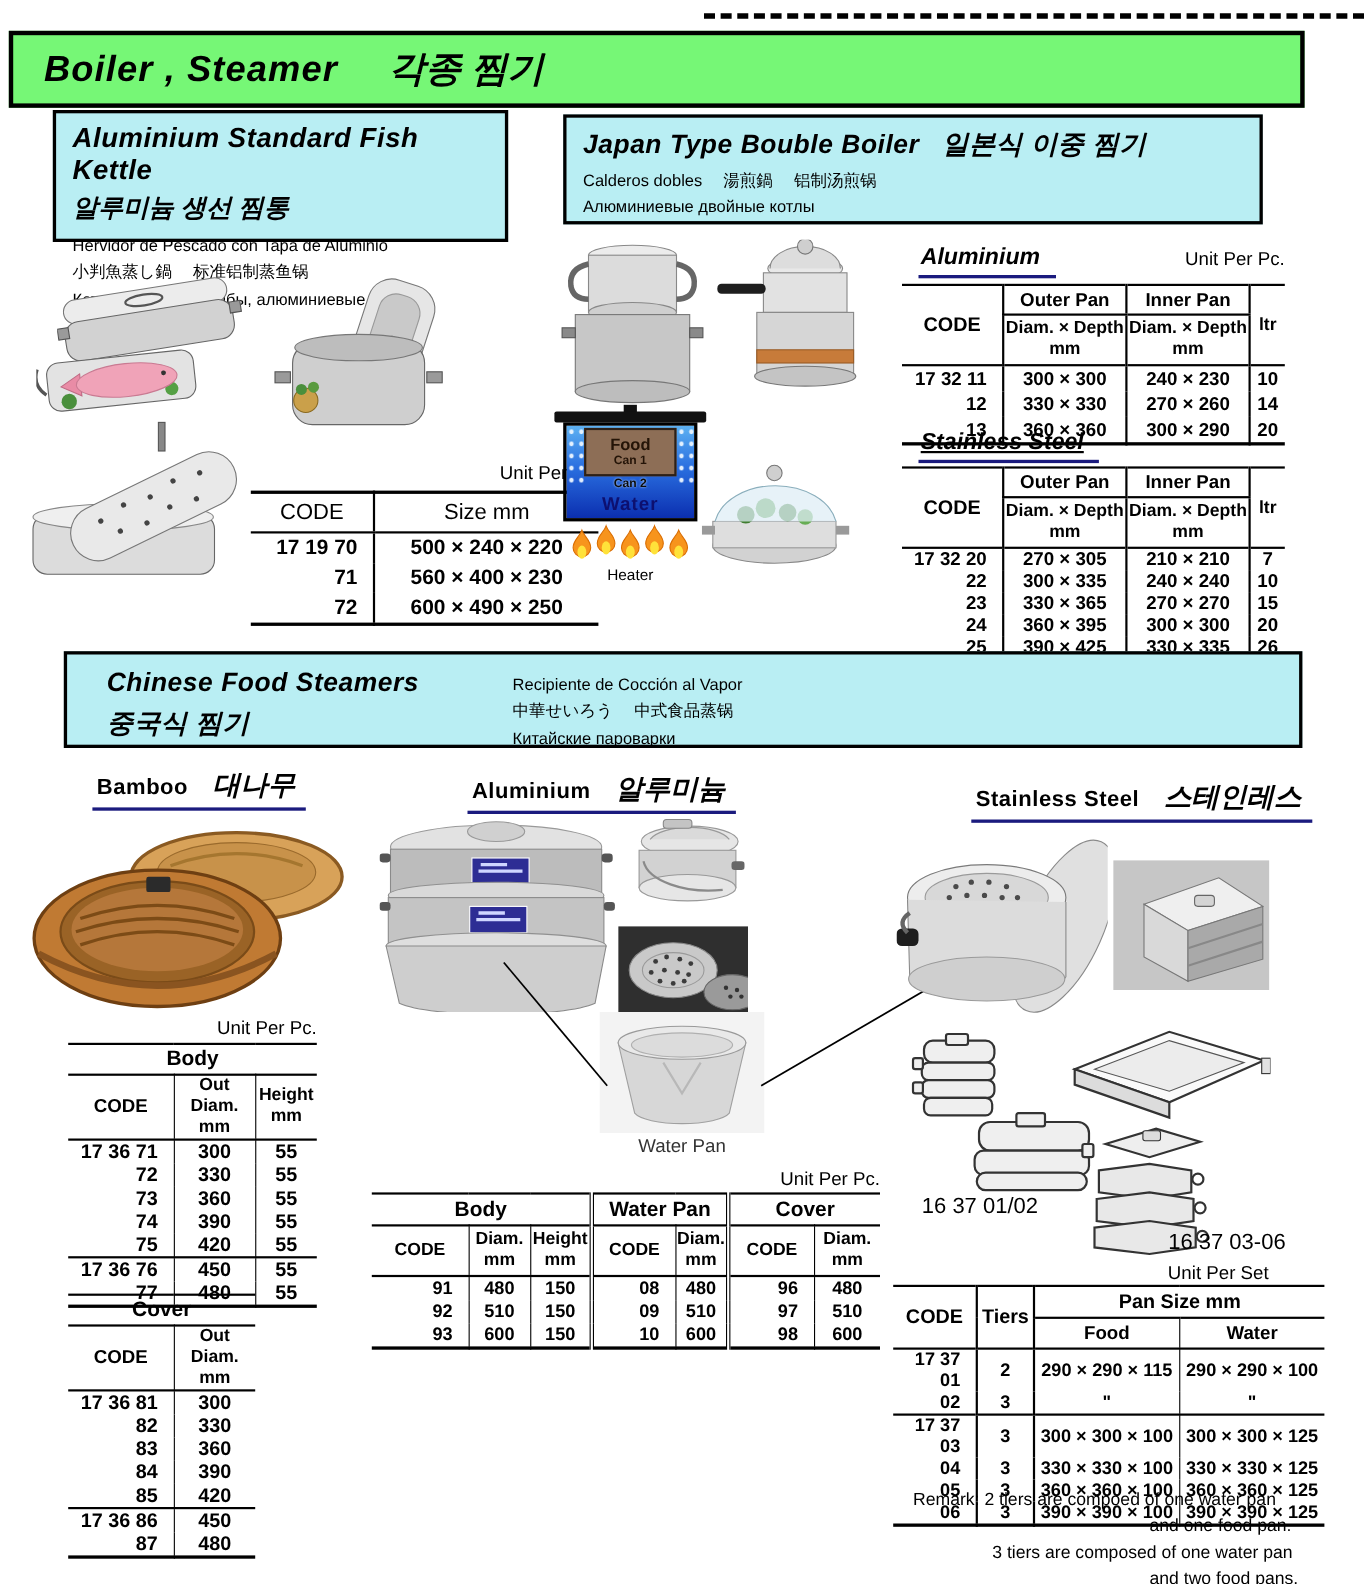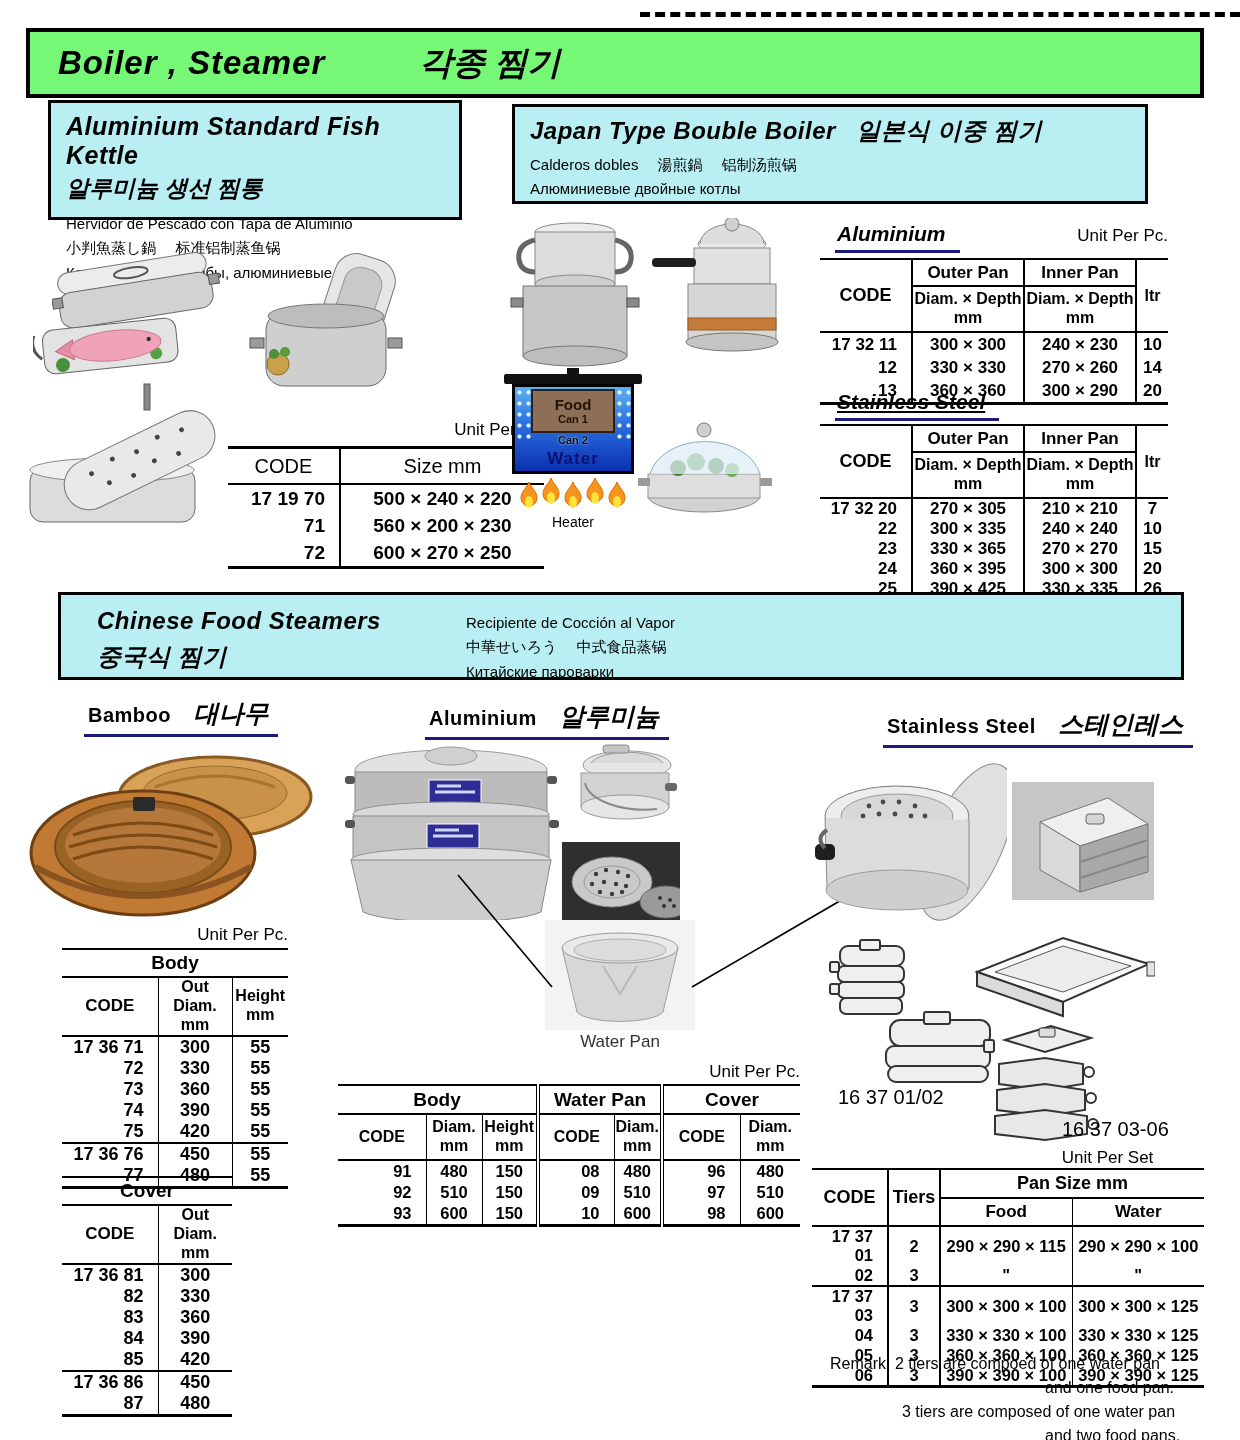--- a/index.html
+++ b/index.html
@@ -85,21 +85,21 @@
   .photolbl{font-size:17px;color:#333;text-align:center;}
   .codelbl{font-size:20px;}
 </style>
 </head>
 <body>
 
 <div class="page">
 
   <div class="abs topdash" style="left:640px;top:12px;width:600px;height:0;"></div>
 
-  <div class="abs greenbar" style="left:26px;top:28px;width:1170px;height:62px;gap:48px;">
+  <div class="abs greenbar" style="left:8px;top:28px;width:1170px;height:62px;">
     <span class="t1">Boiler , Steamer</span>
     <span class="t2">각종 찜기</span>
   </div>
 
   <div class="abs cyanbox" style="left:48px;top:100px;width:414px;height:120px;padding:9px 0 0 15px;">
     <div class="bx-t1">Aluminium Standard Fish Kettle</div>
     <div class="bx-t2">알루미늄 생선 찜통</div>
     <div class="bx-sub" style="margin-top:10px;">Hervidor de Pescado con Tapa de Aluminio</div>
     <div class="bx-sub">小判魚蒸し鍋　 标准铝制蒸鱼锅</div>
     <div class="bx-sub">Котлы для варки рыбы, алюминиевые</div>
@@ -178,25 +178,25 @@
         <tr class="hd">
       <td>CODE</td>
       <td class="vl">Size mm</td>
     </tr>
     <tr class="r">
       <td class="code">17 19 70</td>
       <td class="vl">500 × 240 × 220</td>
     </tr>
     <tr class="r">
       <td class="code">71</td>
-      <td class="vl">560 × 200 × 230</td>
+      <td class="vl">560 × 400 × 230</td>
     </tr>
     <tr class="r">
       <td class="code">72</td>
-      <td class="vl">600 × 270 × 250</td>
+      <td class="vl">600 × 490 × 250</td>
     </tr>
   </tbody>
     </table>
 
   <svg class="abs" style="left:505px;top:214px;" width="140" height="158" viewBox="0 0 140 158">
     <ellipse cx="70" cy="18" rx="40" ry="9" fill="#ececec" stroke="#888"></ellipse>
     <rect x="30" y="18" width="80" height="52" fill="#dcdcdc" stroke="#888"></rect>
     <ellipse cx="70" cy="70" rx="40" ry="9" fill="#cfcfcf" stroke="#888"></ellipse>
     <path d="M30 26 Q12 30 14 46 Q16 58 30 58" fill="none" stroke="#666" stroke-width="5"></path>
     <path d="M110 26 Q128 30 126 46 Q124 58 110 58" fill="none" stroke="#666" stroke-width="5"></path>

